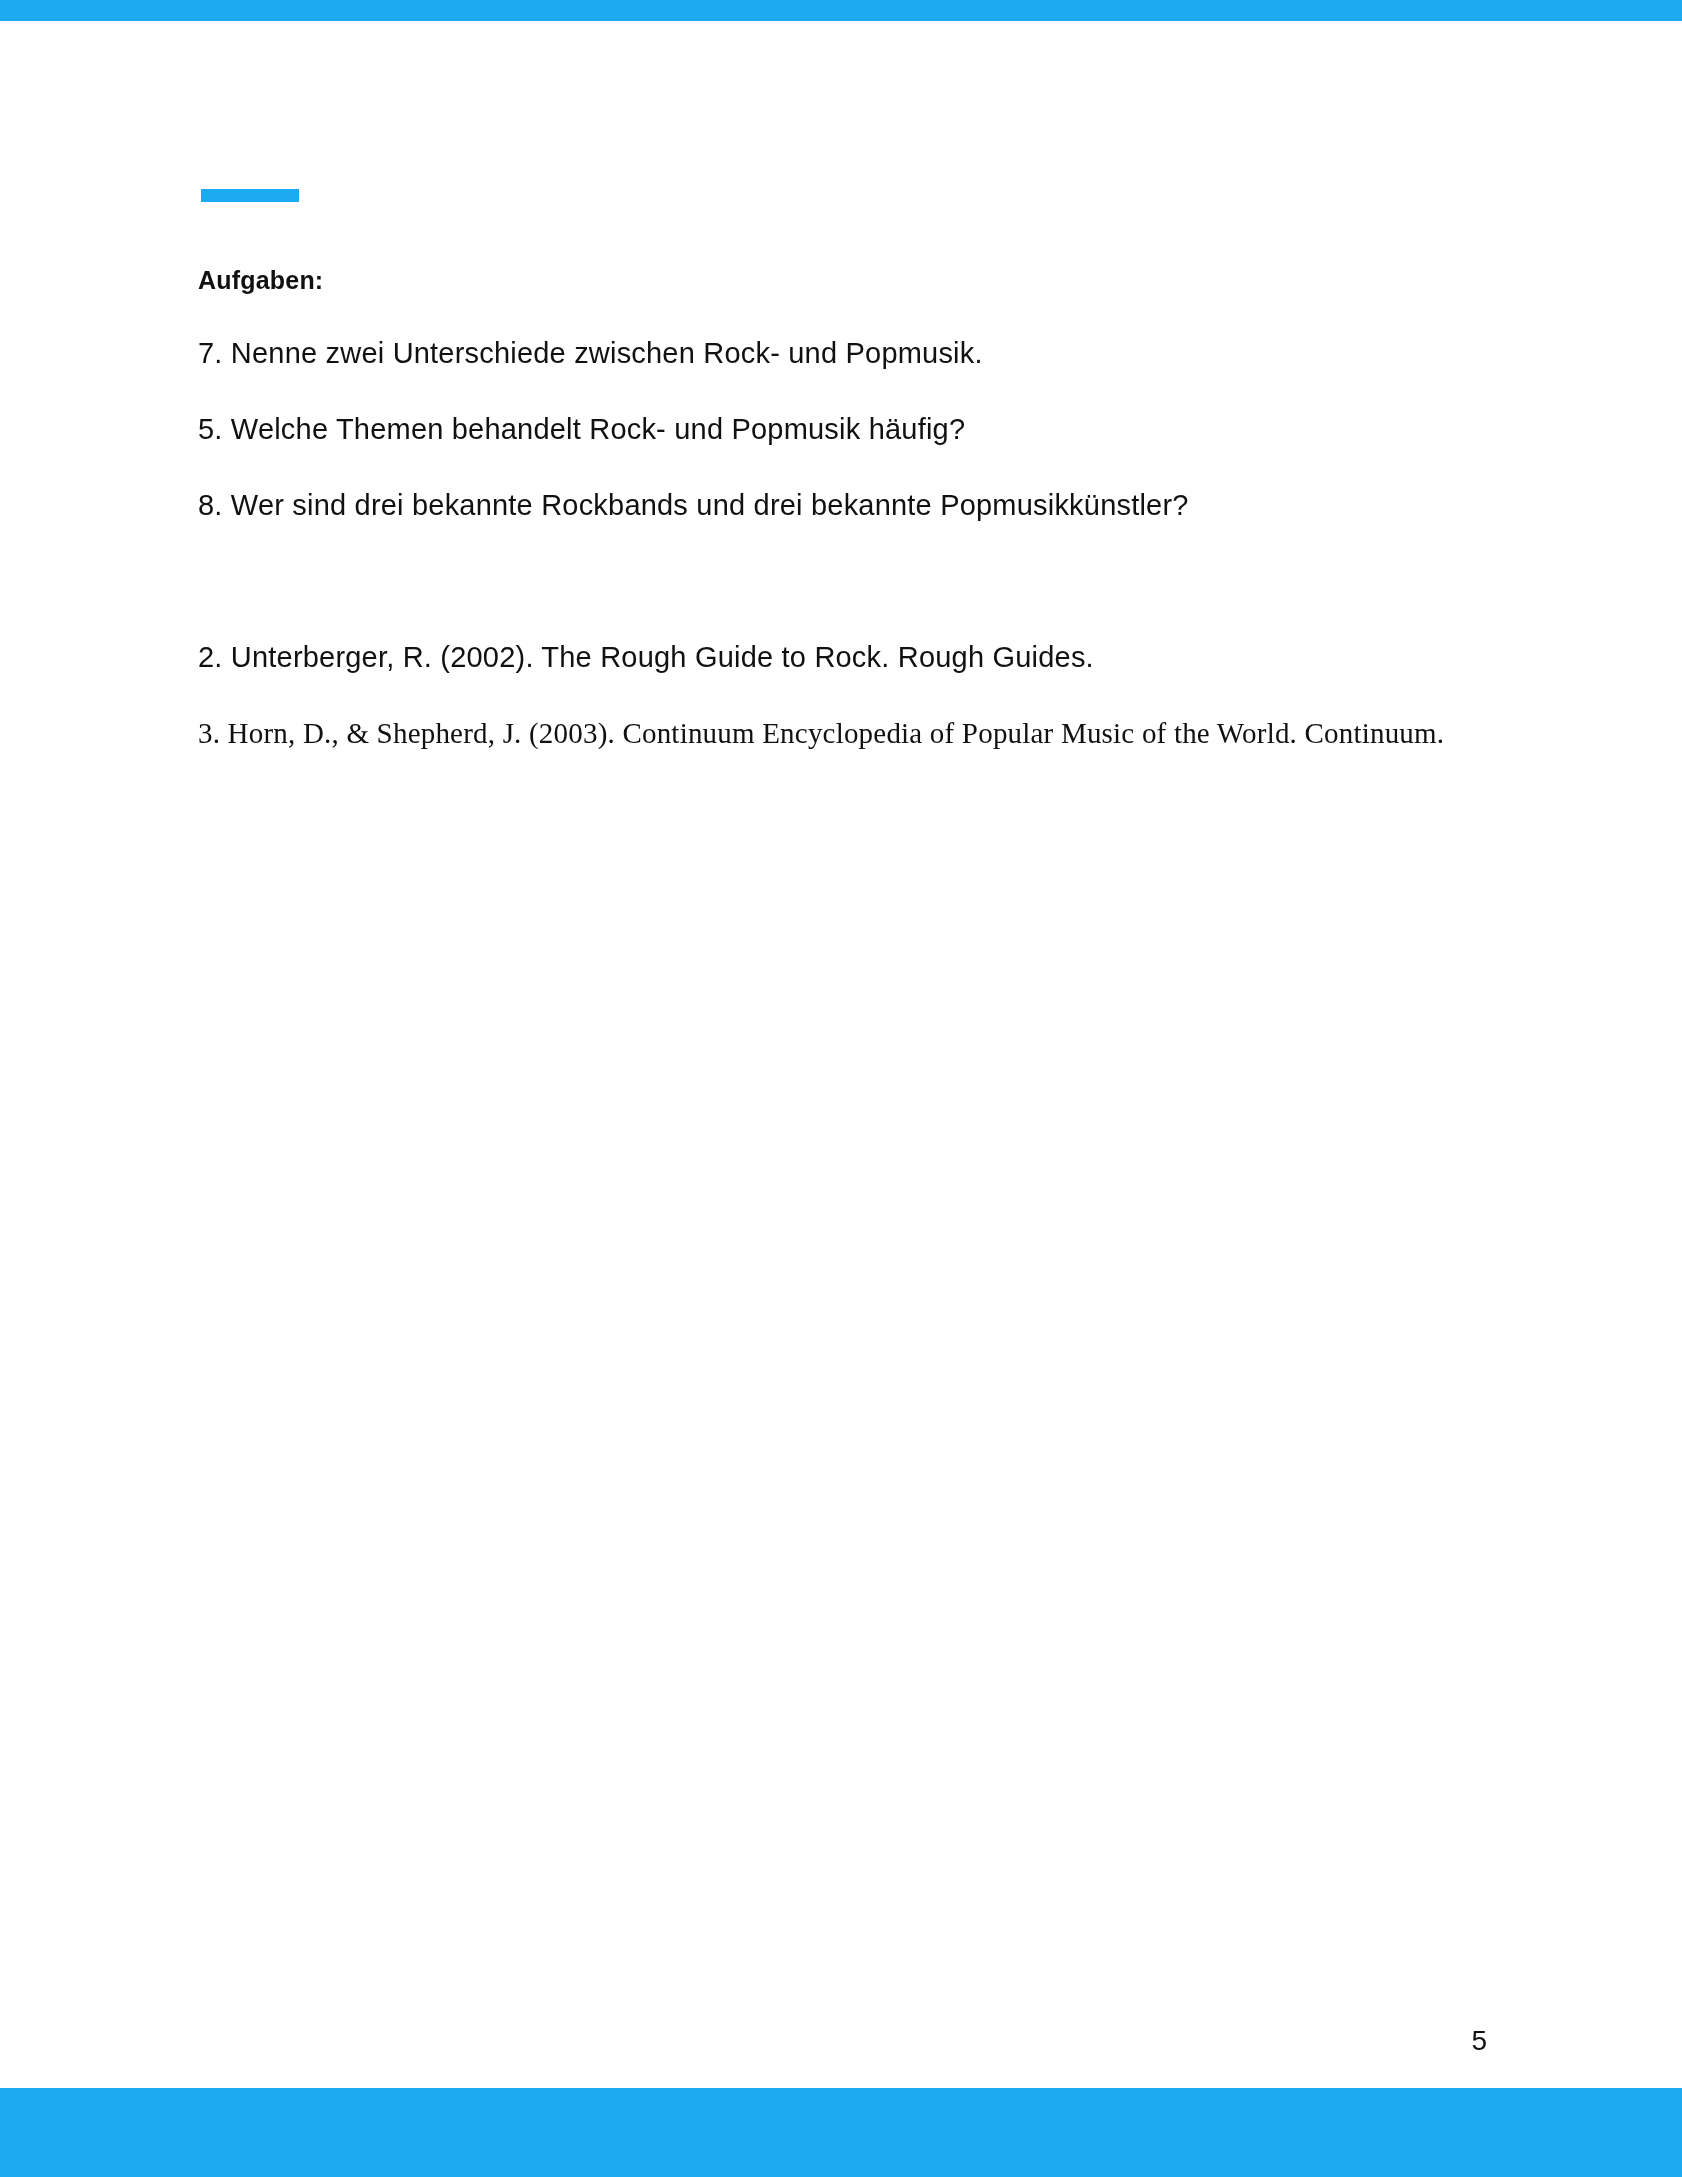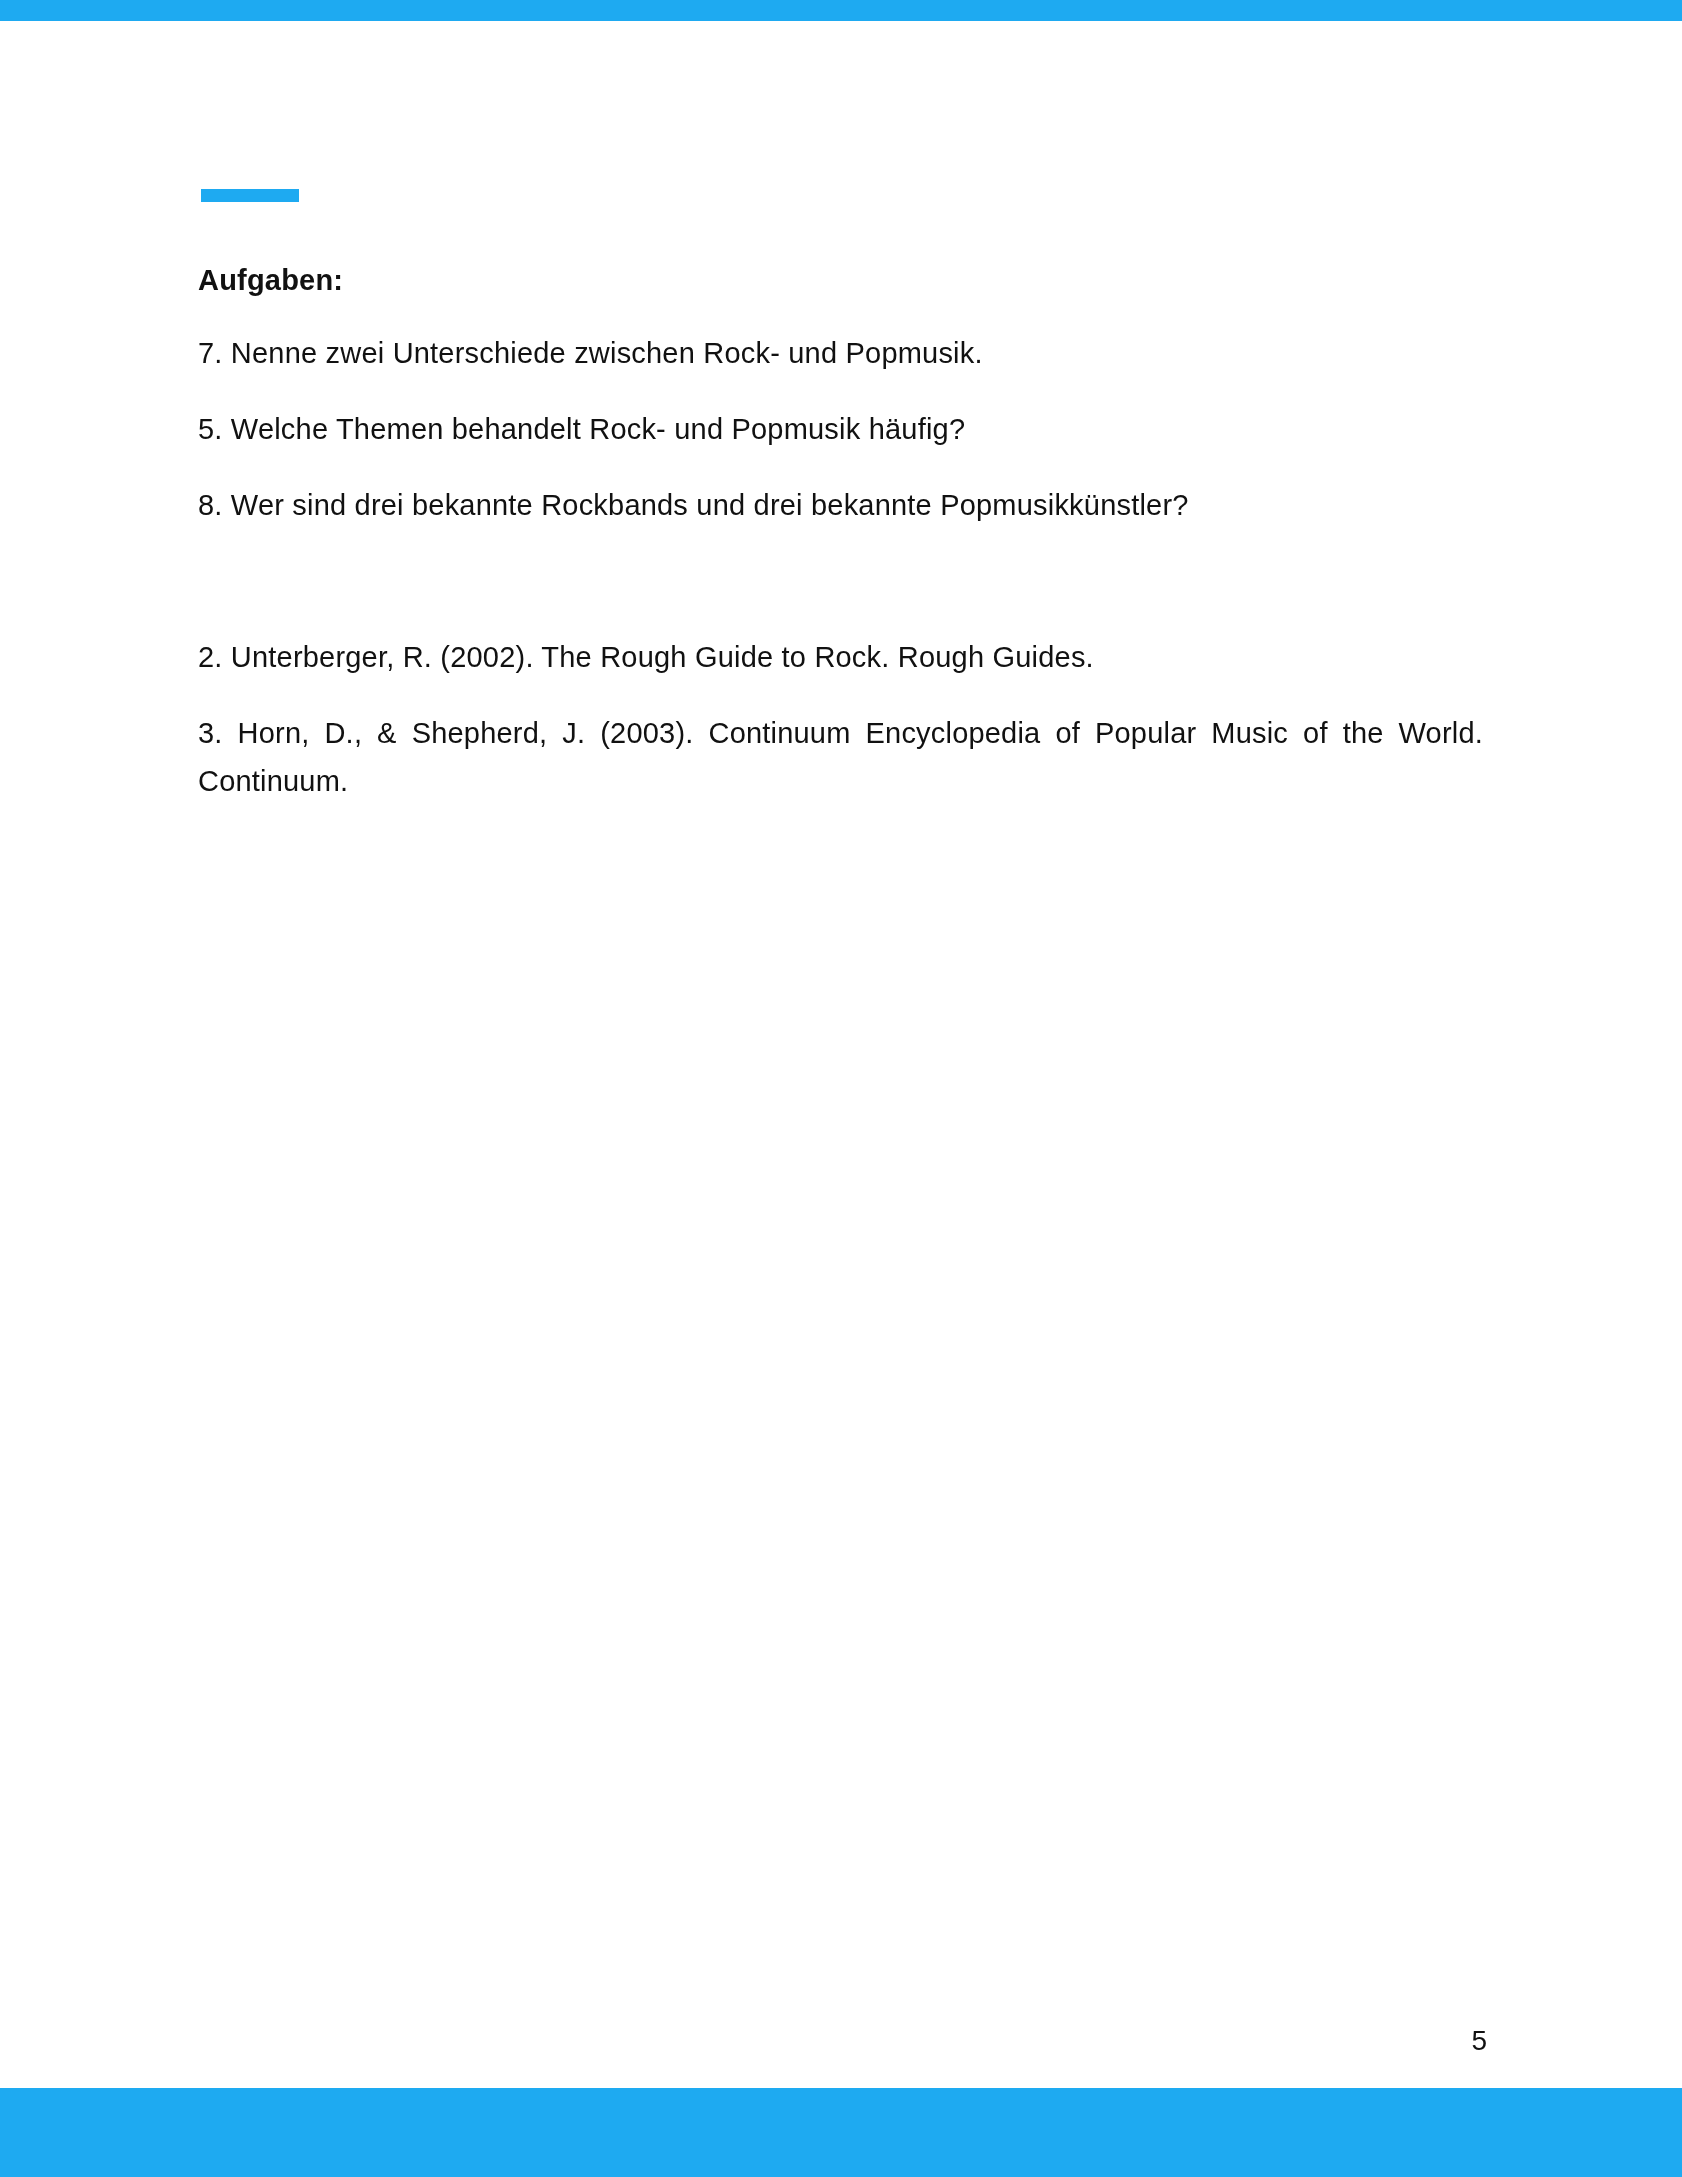--- a/index.html
+++ b/index.html
@@ -41,34 +41,35 @@
       position: absolute;
       left: 198px;
       top: 259px;
       width: 1285px;
       font-size: 29px;
       line-height: 48px;
     }
     .heading {
       font-weight: bold;
       margin: 0 0 28px 0;
-      font-size: 29px;
+      font-size: 25px;
       line-height: 42px;
       letter-spacing: 0.2px;
     }
     .para {
       margin: 0 0 28px 0;
       letter-spacing: 0.2px;
     }
     .spacer {
       height: 76px;
     }
     .justified {
       text-align: justify;
       text-align-last: left;
+      font-family: Liberation Serif, serif;
     }
     .page-number {
       position: absolute;
       left: 1461px;
       top: 2023px;
       width: 26px;
       font-size: 28px;
       line-height: 35px;
       text-align: right;
     }

